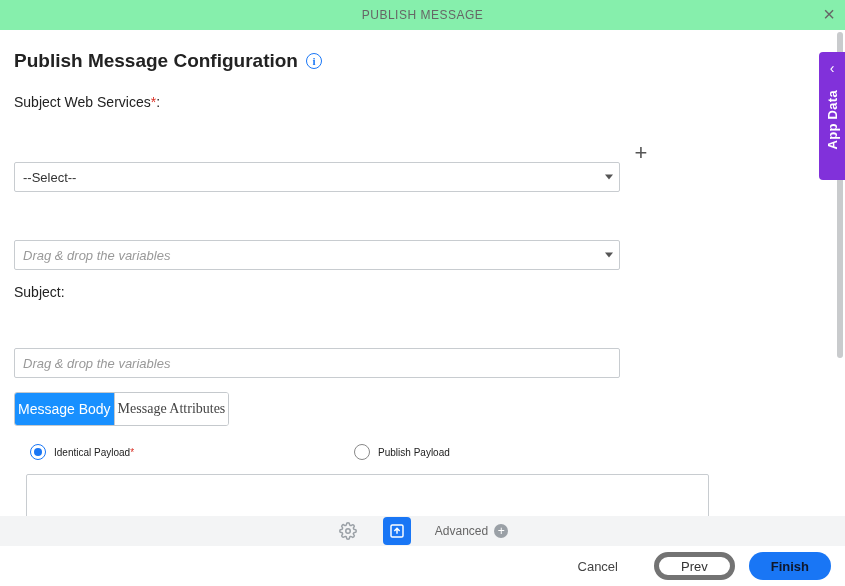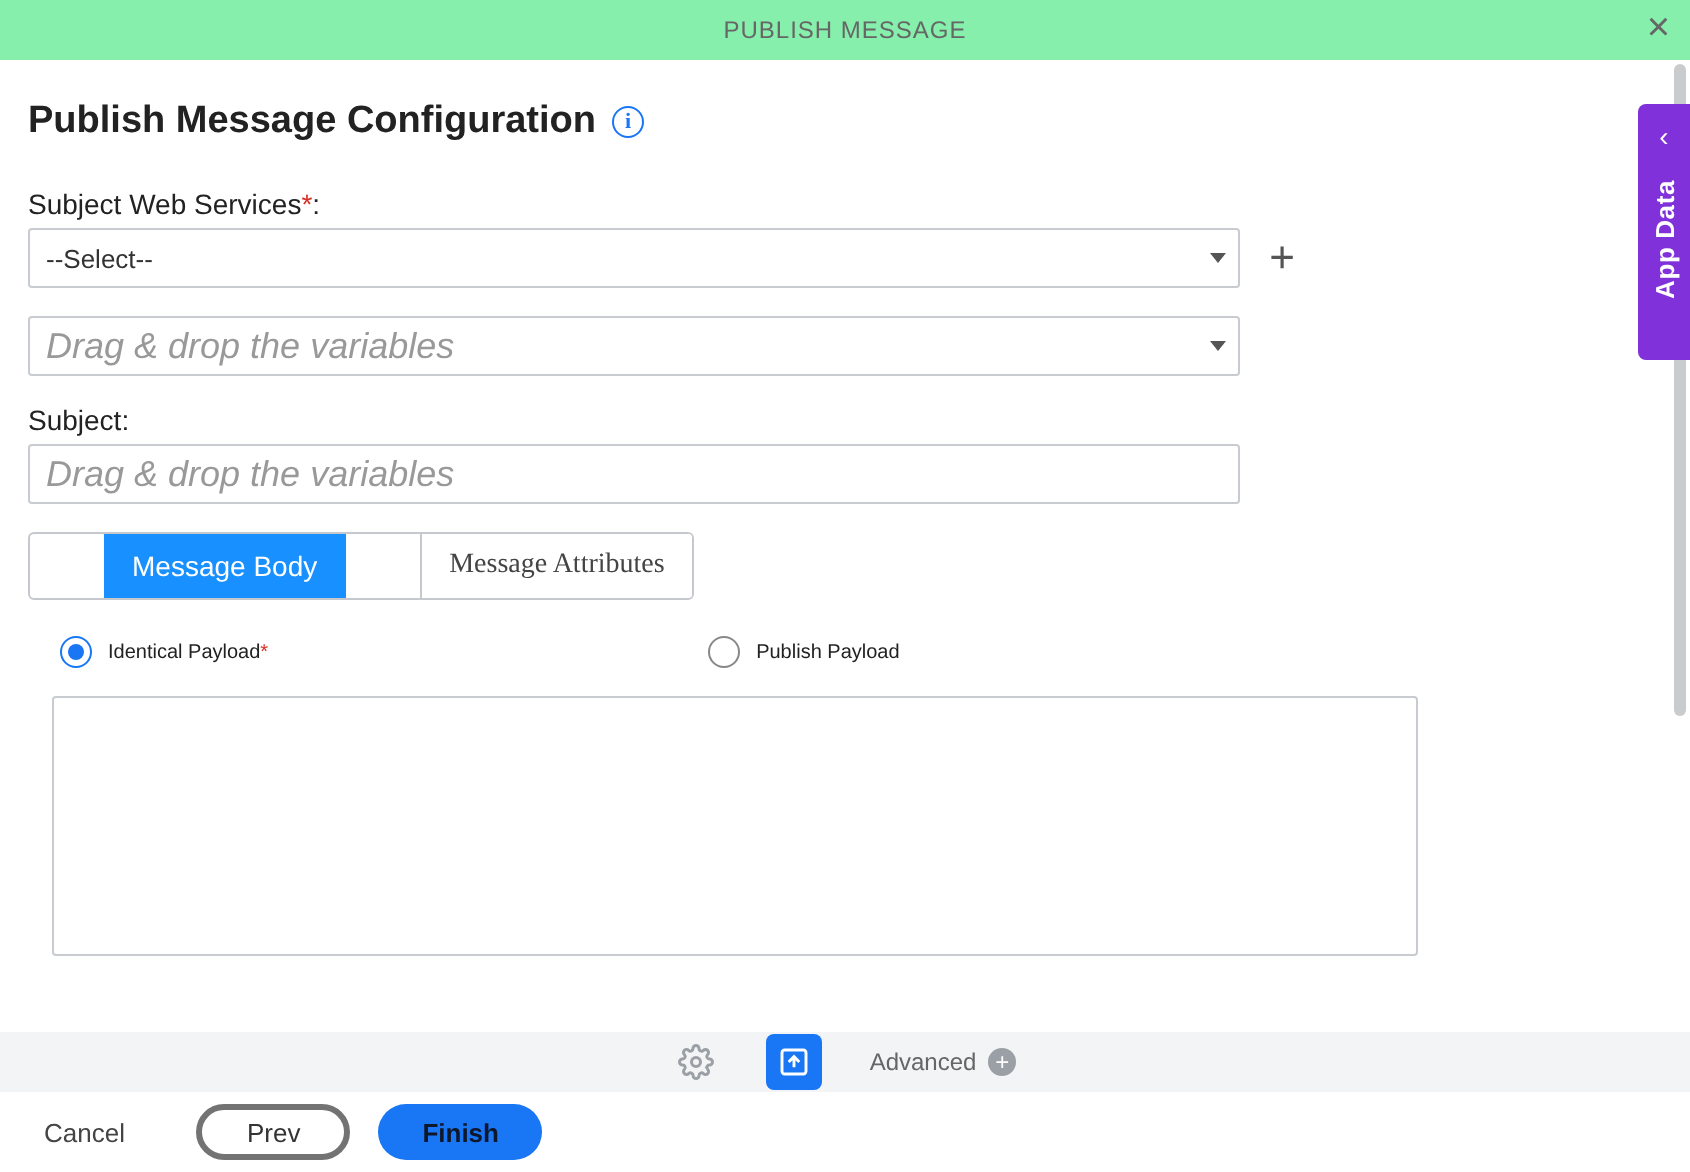--- a/index.html
+++ b/index.html
@@ -14,54 +14,54 @@
   .info-icon { width: 16px; height: 16px; border: 1.8px solid #1976f5; border-radius: 50%; color: #1976f5; display: flex; align-items: center; justify-content: center; font-size: 11px; font-weight: 700; font-family: Georgia, serif; }
   .field { margin-bottom: 14px; }
   .field-label { font-size: 14px; color: #222; margin-bottom: 4px; display: block; }
   .req { color: #d93025; }
   .field-row { display: flex; align-items: center; gap: 10px; }
   .select-box, .text-box {
     width: 606px; height: 30px;
     border: 1px solid #c8ccd0; border-radius: 2px;
     background: #fff; font-size: 13px; color: #333;
     padding: 0 28px 0 8px; position: relative;
-    display: flex; align-items: center; cursor: pointer;
+    display: flex; align-items: center; cursor: pointer; margin-top: 48px;
   }
   .select-box .caret, .text-box .caret {
     position: absolute; right: 6px; top: 50%; transform: translateY(-50%);
     width: 0; height: 0; border-left: 4px solid transparent; border-right: 4px solid transparent; border-top: 5px solid #555;
   }
   .select-box.ghost .select-val, .text-box.ghost input::placeholder { color: #999; font-style: italic; }
   .text-box { cursor: text; }
-  .text-box input { border: none; outline: none; width: 100%; font-size: 18px; font-style: italic; color: #333; background: transparent; }
+  .text-box input { border: none; outline: none; width: 100%; font-size: 13px; font-style: italic; color: #333; background: transparent; }
   .add-btn { width: 22px; height: 22px; display: flex; align-items: center; justify-content: center; cursor: pointer; font-size: 22px; color: #555; }
   .tabs { display: flex; border: 1px solid #c5c9cd; border-radius: 3px; width: max-content; overflow: hidden; margin-top: 8px; margin-bottom: 18px; }
-  .tab { padding: 8px 14px; font-size: 14px; cursor: pointer; color: #444; background: #fff; margin-left: 37px; }
+  .tab { padding: 8px 3px; font-size: 14px; cursor: pointer; color: #444; background: #fff; }
   .tab.active { background: #1890ff; color: #fff; }
   .tab + .tab { border-left: 1px solid #c5c9cd; font-family: Liberation Serif, serif; }
   .radio-row { display: flex; gap: 220px; padding-left: 16px; margin-bottom: 14px; }
   .radio-item { display: flex; align-items: center; gap: 8px; font-size: 10px; color: #222; cursor: pointer; }
   .radio-outer { width: 16px; height: 16px; border: 1.5px solid #888; border-radius: 50%; display: flex; align-items: center; justify-content: center; }
   .radio-item.selected .radio-outer { border-color: #1976f5; }
   .radio-inner { width: 8px; height: 8px; background: #1976f5; border-radius: 50%; display: none; }
   .radio-item.selected .radio-inner { display: block; }
   .payload-box { width: 683px; height: 130px; border: 1px solid #c8ccd0; border-radius: 2px; margin-left: 12px; }
   .scrollbar { position: absolute; right: 2px; top: 32px; width: 6px; height: 326px; background: #c9cbcd; border-radius: 3px; cursor: pointer; }
   .side-tab { position: absolute; right: 0; top: 52px; width: 26px; height: 128px; background: #8131da; border-radius: 4px 0 0 4px; display: flex; flex-direction: column; align-items: center; cursor: pointer; color: #fff; }
   .side-chevron { margin-top: 8px; font-size: 14px; }
   .side-text { writing-mode: vertical-rl; transform: rotate(180deg); font-size: 13px; font-weight: 600; margin-top: 14px; letter-spacing: 0.3px; }
   .toolbar { height: 30px; background: #f3f4f5; display: flex; align-items: center; justify-content: center; gap: 24px; position: absolute; bottom: 40px; left: 0; right: 0; }
   .gear-btn { width: 22px; height: 22px; display: flex; align-items: center; justify-content: center; cursor: pointer; }
   .upload-btn { width: 28px; height: 28px; background: #1976f5; border-radius: 4px; display: flex; align-items: center; justify-content: center; cursor: pointer; }
   .advanced { font-size: 12px; color: #666; display: flex; align-items: center; gap: 6px; cursor: pointer; }
   .plus-circle { width: 14px; height: 14px; background: #9aa0a6; border-radius: 50%; color: #fff; display: flex; align-items: center; justify-content: center; font-size: 12px; line-height: 1; }
-  .footer { position: absolute; bottom: 0; left: 0; right: 0; height: 40px; display: flex; align-items: center; justify-content: flex-start; gap: 14px; padding-right: 14px; }
+  .footer { position: absolute; bottom: 0; left: 0; right: 0; height: 40px; display: flex; align-items: center; justify-content: flex-end; gap: 14px; padding-right: 14px; }
   .btn { height: 28px; padding: 0 22px; border-radius: 18px; font-size: 13px; cursor: pointer; display: flex; align-items: center; justify-content: center; border: none; }
   .btn-link { background: none; color: #444; }
-  .btn-outline { background: #fff; color: #333; border: 3px solid #737373; }
+  .btn-outline { background: #fff; color: #333; border: 5px solid #737373; }
   .btn-primary { background: #1976f5; color: #0f172a; font-weight: 600; }
 </style>
 </head>
 <body>
 
 <div class="dialog">
   <div class="titlebar">
     <span class="titlebar-text">PUBLISH MESSAGE</span>
     <span class="titlebar-close">×</span>
   </div>

